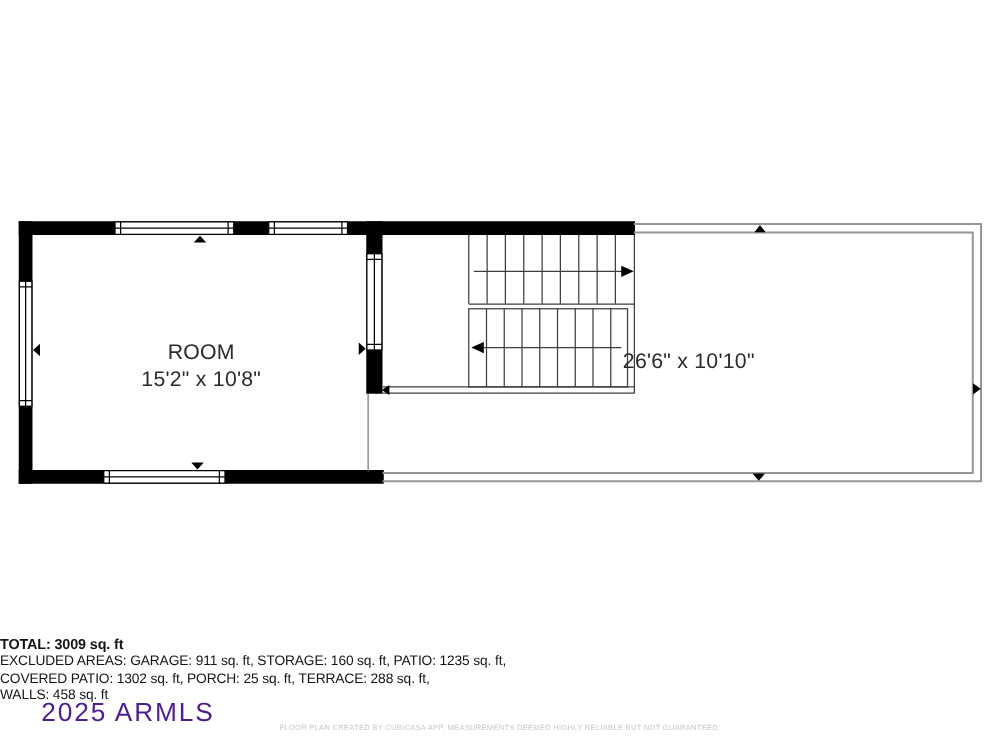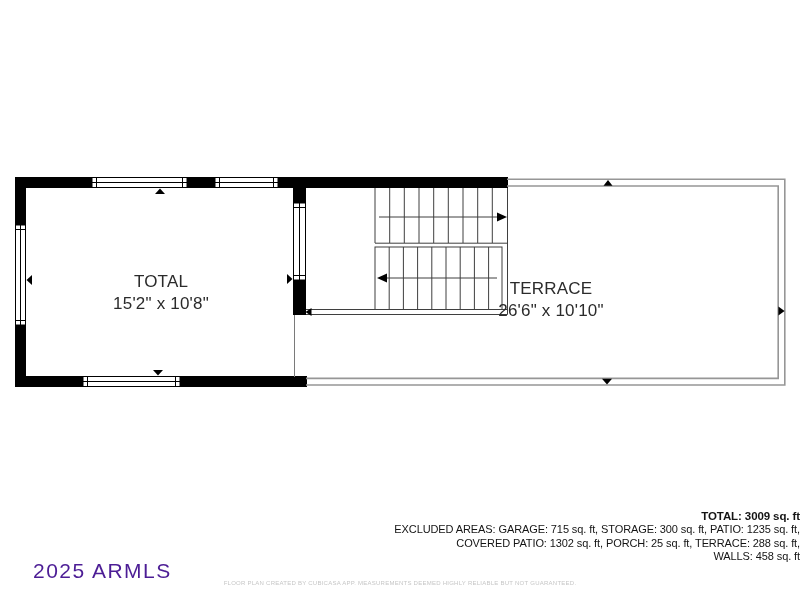--- a/index.html
+++ b/index.html
@@ -8,21 +8,21 @@
     font-family:"Liberation Sans", sans-serif; overflow:hidden;
   }
   svg { position:absolute; left:0; top:0; }
   .plan-label {
     position:absolute; text-align:center; color:#2b2b2b;
     font-size:17px; line-height:22px; letter-spacing:0.2px; white-space:nowrap;
   }
   .room-label    { left:61px;  top:271px; width:200px; }
   .terrace-label { left:451px; top:278px; width:200px; }
   .summary {
-    position:absolute; left:0; top:510px; width:800px; text-align:right;
+    position:absolute; left:0; top:510px; width:800px; text-align:left;
     font-size:11px; line-height:13.4px; color:#141414; letter-spacing:-0.1px;
   }
   .summary .total { font-weight:bold; font-size:11.5px; }
   .disclaimer {
     position:absolute; left:0; top:580px; width:800px; text-align:center;
     font-size:6px; color:#c6c6c6; letter-spacing:0.25px;
   }
   .watermark {
     position:absolute; left:2px; top:559px; font-size:21px;
     color:#4c1d95; letter-spacing:1.5px;margin-left:31px;
@@ -130,32 +130,31 @@
       <polygon class="marker" points="26.5,280 32,275 32,285"></polygon>
       <polygon class="marker" points="292.5,279 287,274 287,284"></polygon>
       <polygon class="marker" points="608,180 603.5,185.8 612.5,185.8"></polygon>
       <polygon class="marker" points="607,384.6 602,378.8 612,378.8"></polygon>
       <polygon class="marker" points="784.6,311 778.4,306.5 778.4,315.5"></polygon>
       <polygon class="marker" points="305.5,312 311.5,308 311.5,316"></polygon>
     </g>
   </svg>
 
   <div class="plan-label room-label">
-    <div>TOTAL</div>
+    <div>ROOM</div>
     <div>15'2" x 10'8"</div>
   </div>
 
   <div class="plan-label terrace-label">
-    <div>TERRACE</div>
     <div>26'6" x 10'10"</div>
   </div>
 
   <div class="summary">
     <div class="total">TOTAL: 3009 sq. ft</div>
-    <div>EXCLUDED AREAS: GARAGE: 715 sq. ft, STORAGE: 300 sq. ft, PATIO: 1235 sq. ft,</div>
+    <div>EXCLUDED AREAS: GARAGE: 911 sq. ft, STORAGE: 160 sq. ft, PATIO: 1235 sq. ft,</div>
     <div>COVERED PATIO: 1302 sq. ft, PORCH: 25 sq. ft, TERRACE: 288 sq. ft,</div>
     <div>WALLS: 458 sq. ft</div>
   </div>
 
   <div class="disclaimer">FLOOR PLAN CREATED BY CUBICASA APP. MEASUREMENTS DEEMED HIGHLY RELIABLE BUT NOT GUARANTEED.</div>
 
   <div class="watermark">2025 ARMLS</div>
 
 </div>
 

